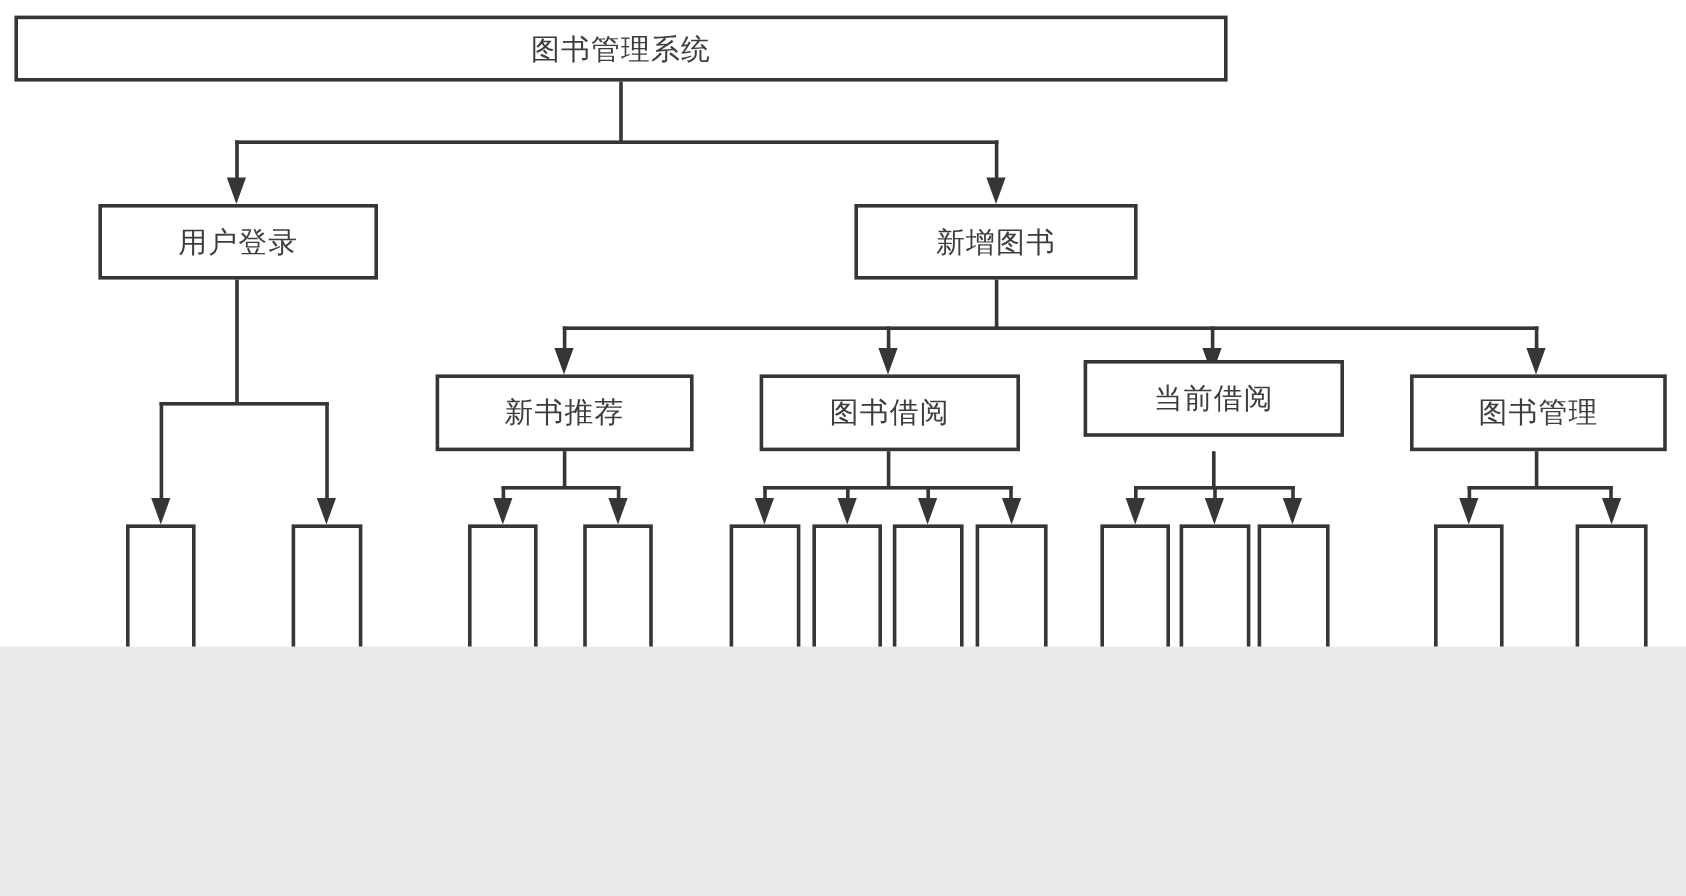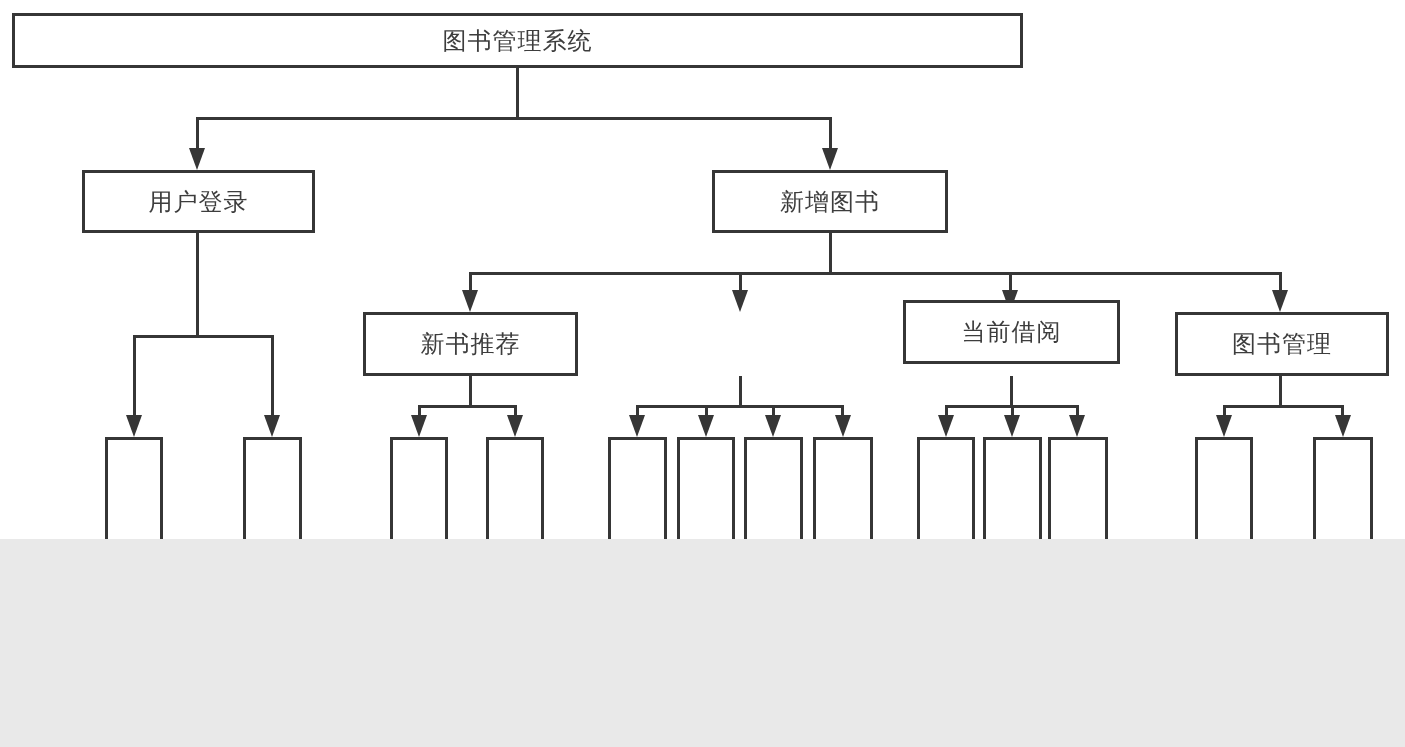--- a/index.html
+++ b/index.html
@@ -106,20 +106,23 @@
   <i class="ln v" style="left:1009px;top:272px;height:20px"></i>
   <i class="ln v" style="left:1279px;top:272px;height:20px"></i>
   <i class="arrow" style="left:462px;top:290px"></i>
   <i class="arrow" style="left:732px;top:290px"></i>
   <i class="arrow" style="left:1002px;top:290px"></i>
   <i class="arrow" style="left:1272px;top:290px"></i>
 
   <div class="box" style="left:363px;top:312px;width:215px;height:64px">
     <span>新书推荐</span>
   </div>
+  <div class="box" style="left:633px;top:312px;width:217px;height:64px">
+    <span>图书借阅</span>
+  </div>
   <div class="box" style="left:903px;top:300px;width:217px;height:64px">
     <span>当前借阅</span>
   </div>
   <div class="box" style="left:1175px;top:312px;width:214px;height:64px">
     <span>图书管理</span>
   </div>
 
   <i class="ln v" style="left:469px;top:376px;height:31px"></i>
   <i class="ln h" style="left:418px;top:405px;width:99px"></i>
   <i class="ln v" style="left:418px;top:405px;height:12px"></i>

